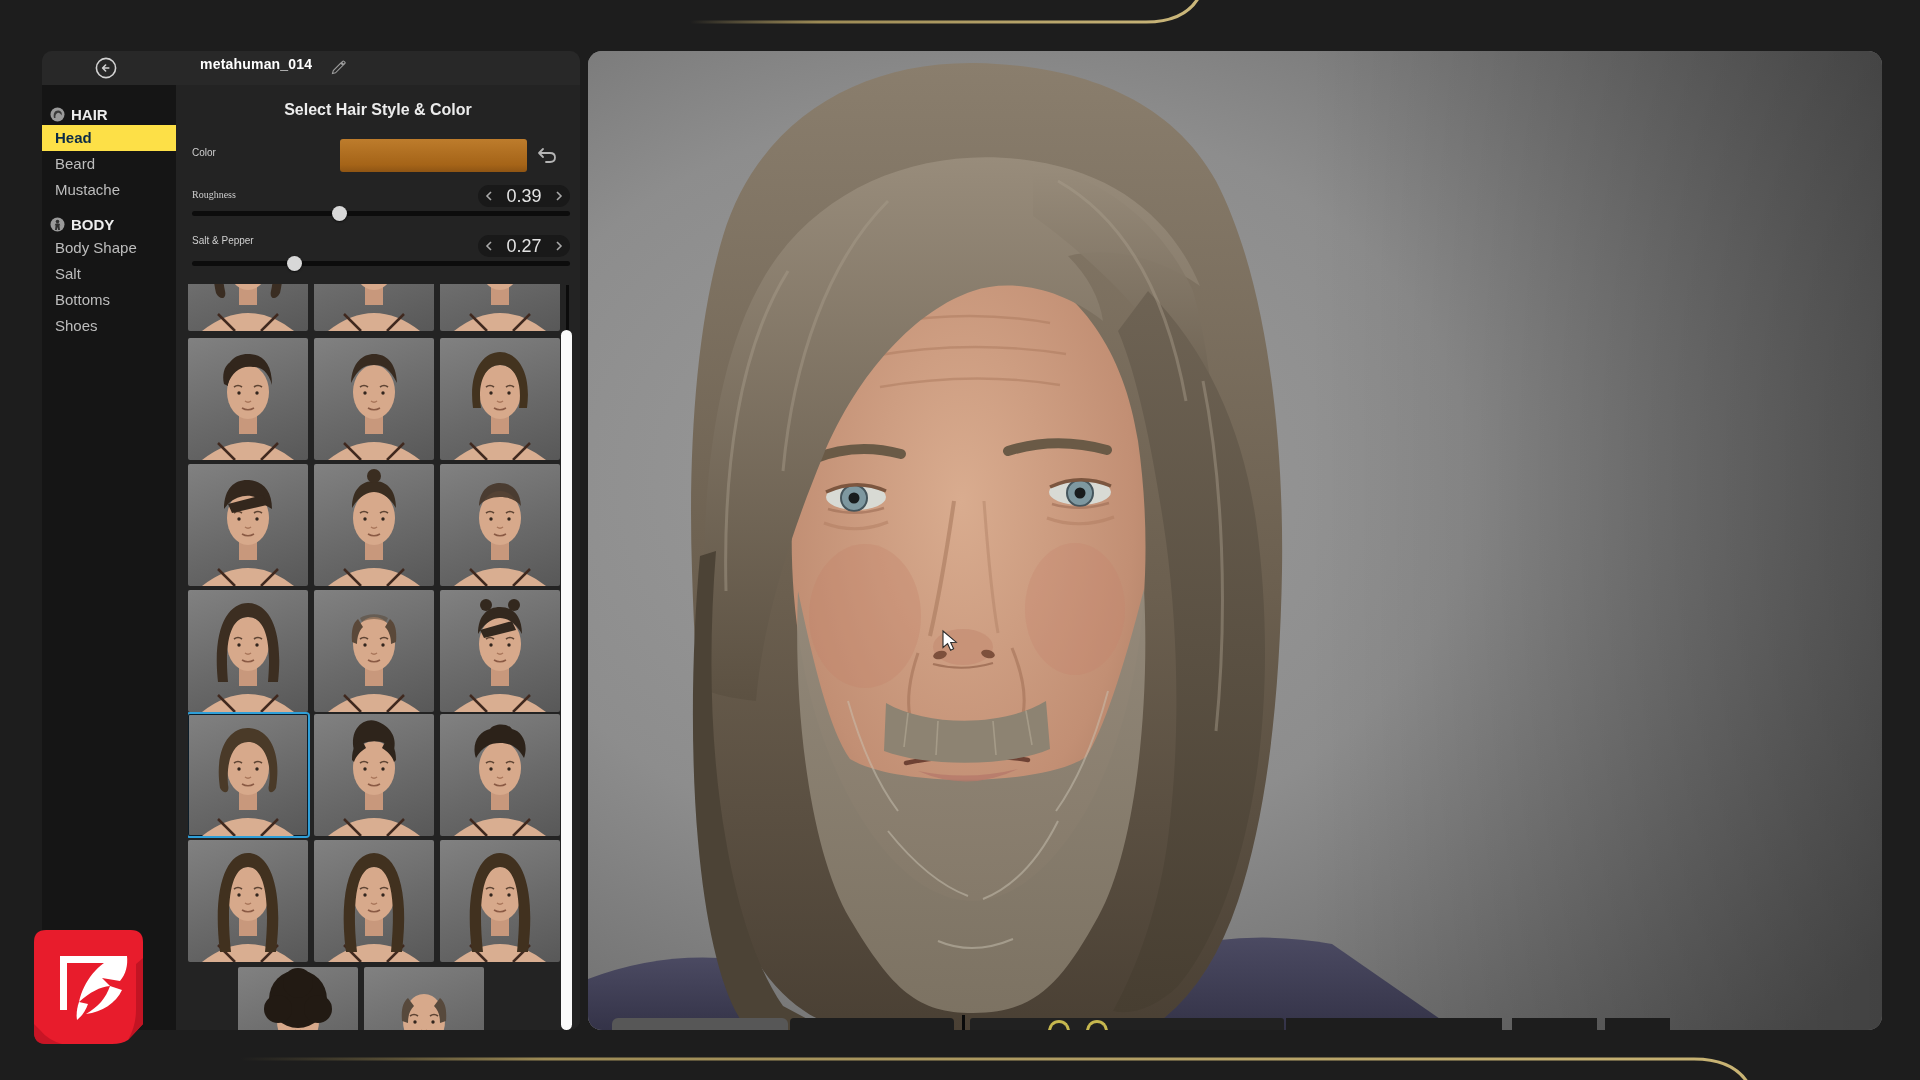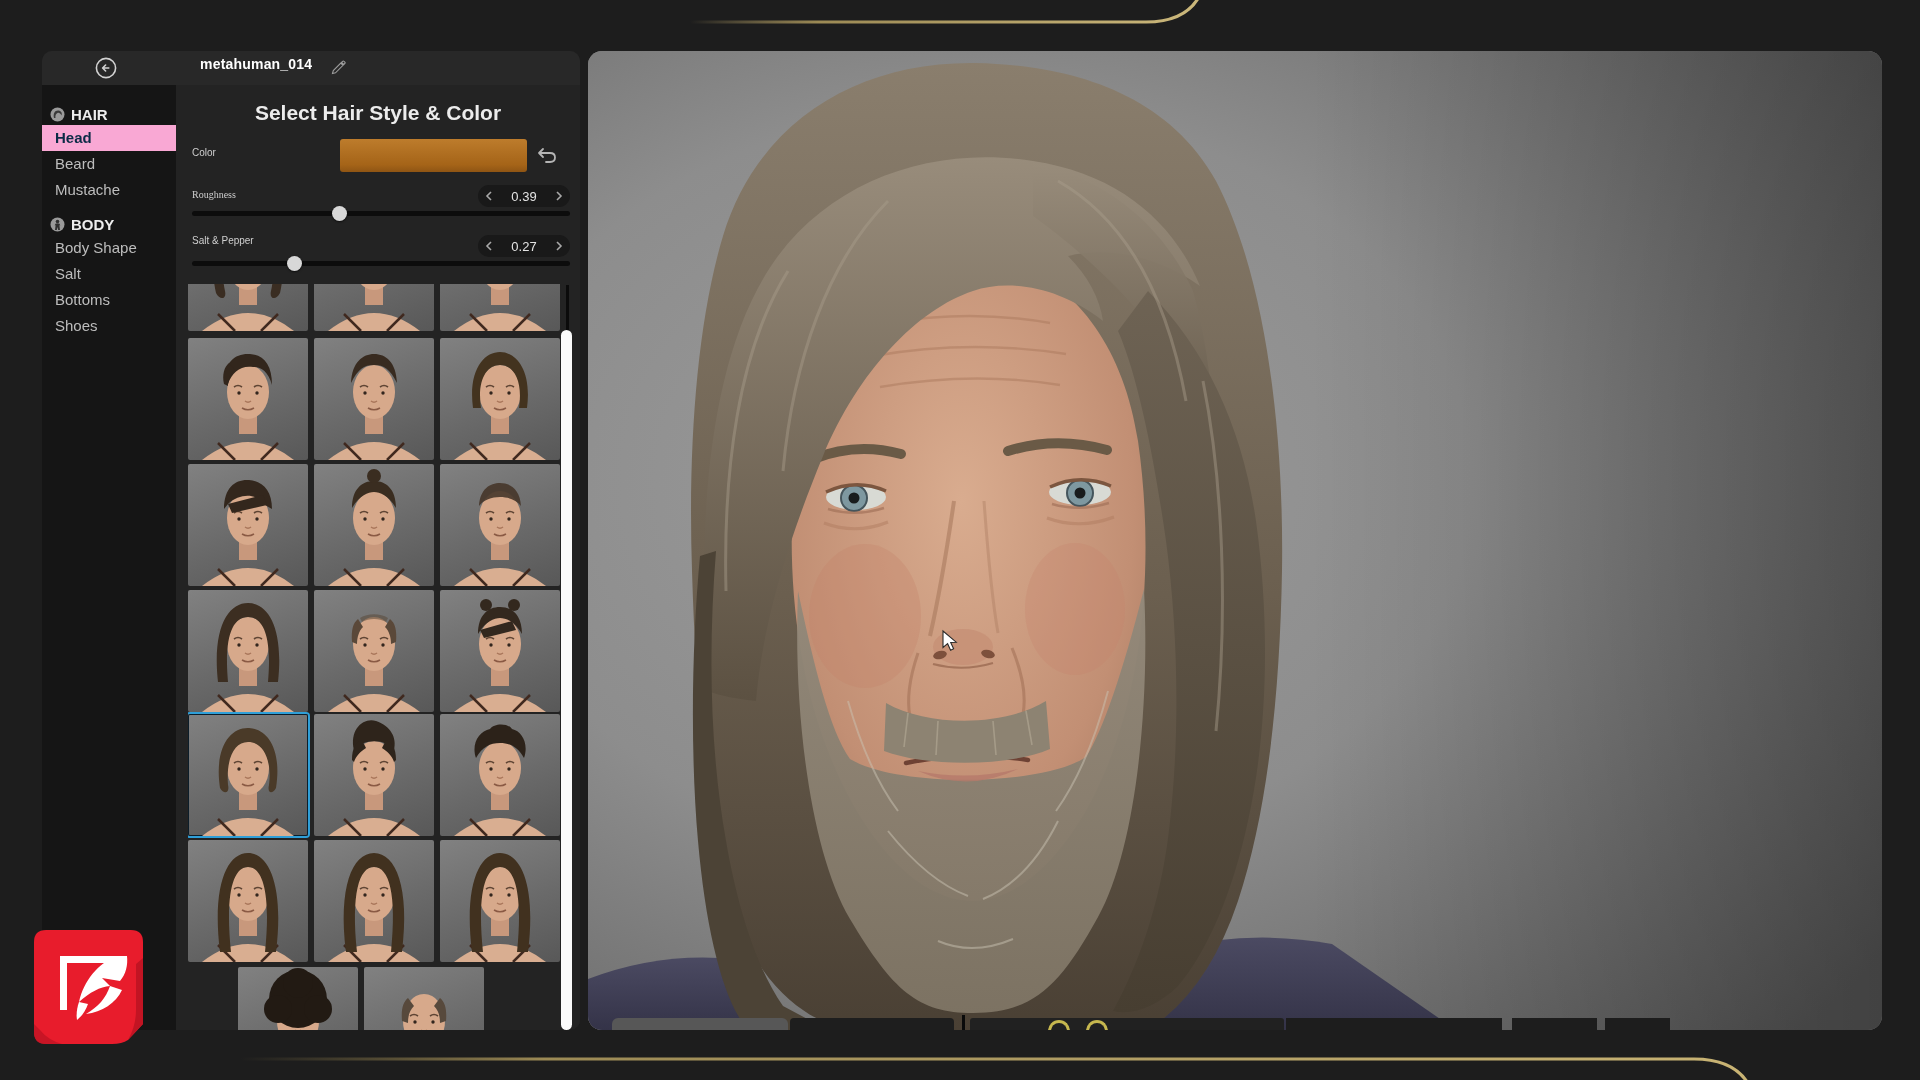--- a/index.html
+++ b/index.html
@@ -13,30 +13,30 @@
   #topbar{position:absolute;left:0;top:0;width:538px;height:34px;background:#282828;}
   #back-btn{position:absolute;left:53px;top:6px;width:22px;height:22px;cursor:pointer;}
   #title{position:absolute;left:142px;top:5px;font-size:14px;font-weight:bold;color:#ffffff;letter-spacing:.2px;margin-left:16px;}
   #edit-pencil{position:absolute;left:288px;top:9px;width:16px;height:16px;cursor:pointer;}
   
   #sidebar{position:absolute;left:0;top:34px;width:134px;height:945px;background:#151515;padding-top:18px;box-sizing:border-box;}
   .sec{margin-bottom:10px;}
   .sec-head{display:flex;align-items:center;gap:6px;padding-left:8px;height:22px;font-size:15px;font-weight:bold;color:#ededed;}
   .sec-ico{width:15px;height:15px;flex:0 0 15px;}
   .side-item{height:26px;line-height:26px;padding-left:13px;font-size:15px;color:#bdbdbd;cursor:pointer;}
-  .side-item.selected{background:#f9a8d4;color:#0b2b46;font-weight:bold;}
+  .side-item.selected{background:#fde047;color:#0b2b46;font-weight:bold;}
   
   #content{position:absolute;left:134px;top:34px;width:404px;height:945px;background:#232323;}
-  #panel-header{position:absolute;left:0;top:16px;width:404px;text-align:center;font-size:21px;font-weight:bold;color:#ececec;}
+  #panel-header{position:absolute;left:0;top:16px;width:404px;text-align:center;font-size:16px;font-weight:bold;color:#ececec;}
   .ctl-label{position:absolute;left:16px;font-size:10px;color:#cfcfcf;}
   #color-swatch{position:absolute;left:164px;top:54px;width:187px;height:33px;border-radius:3px;cursor:pointer;
      background:linear-gradient(#bd7c2c,#a56418 78%,#8f5514);}
   #undo-btn{position:absolute;left:360px;top:60px;width:22px;height:20px;cursor:pointer;}
   .stepper{position:absolute;left:302px;width:92px;height:22px;background:#191919;border-radius:11px;display:flex;align-items:center;justify-content:space-between;padding:0 7px;box-sizing:border-box;}
-  .stepper .val{font-size:13px;color:#e3e3e3;}
+  .stepper .val{font-size:18px;color:#e3e3e3;}
   .chev{width:8px;height:10px;cursor:pointer;}
   .slider{position:absolute;left:16px;width:378px;height:5px;background:#0c0c0c;border-radius:3px;cursor:pointer;}
   .knob{position:absolute;top:-5px;width:15px;height:15px;border-radius:50%;background:#d8d8d8;box-shadow:0 1px 2px rgba(0,0,0,.6);}
   
   #grid{position:absolute;left:12px;top:199px;width:372px;height:746px;overflow:hidden;}
   .grow{position:absolute;left:0;width:372px;height:122px;}
   .tile{position:absolute;top:0;width:120px;height:122px;border-radius:2px;overflow:hidden;cursor:pointer;
      background:linear-gradient(160deg,#818181,#6a6a6a 55%,#585858);}
   .tile svg{display:block;width:120px;height:122px;}
   .tile.sel{box-shadow:0 0 0 2px #2f9fd8, inset 0 0 0 1px #0d1e2a;}

